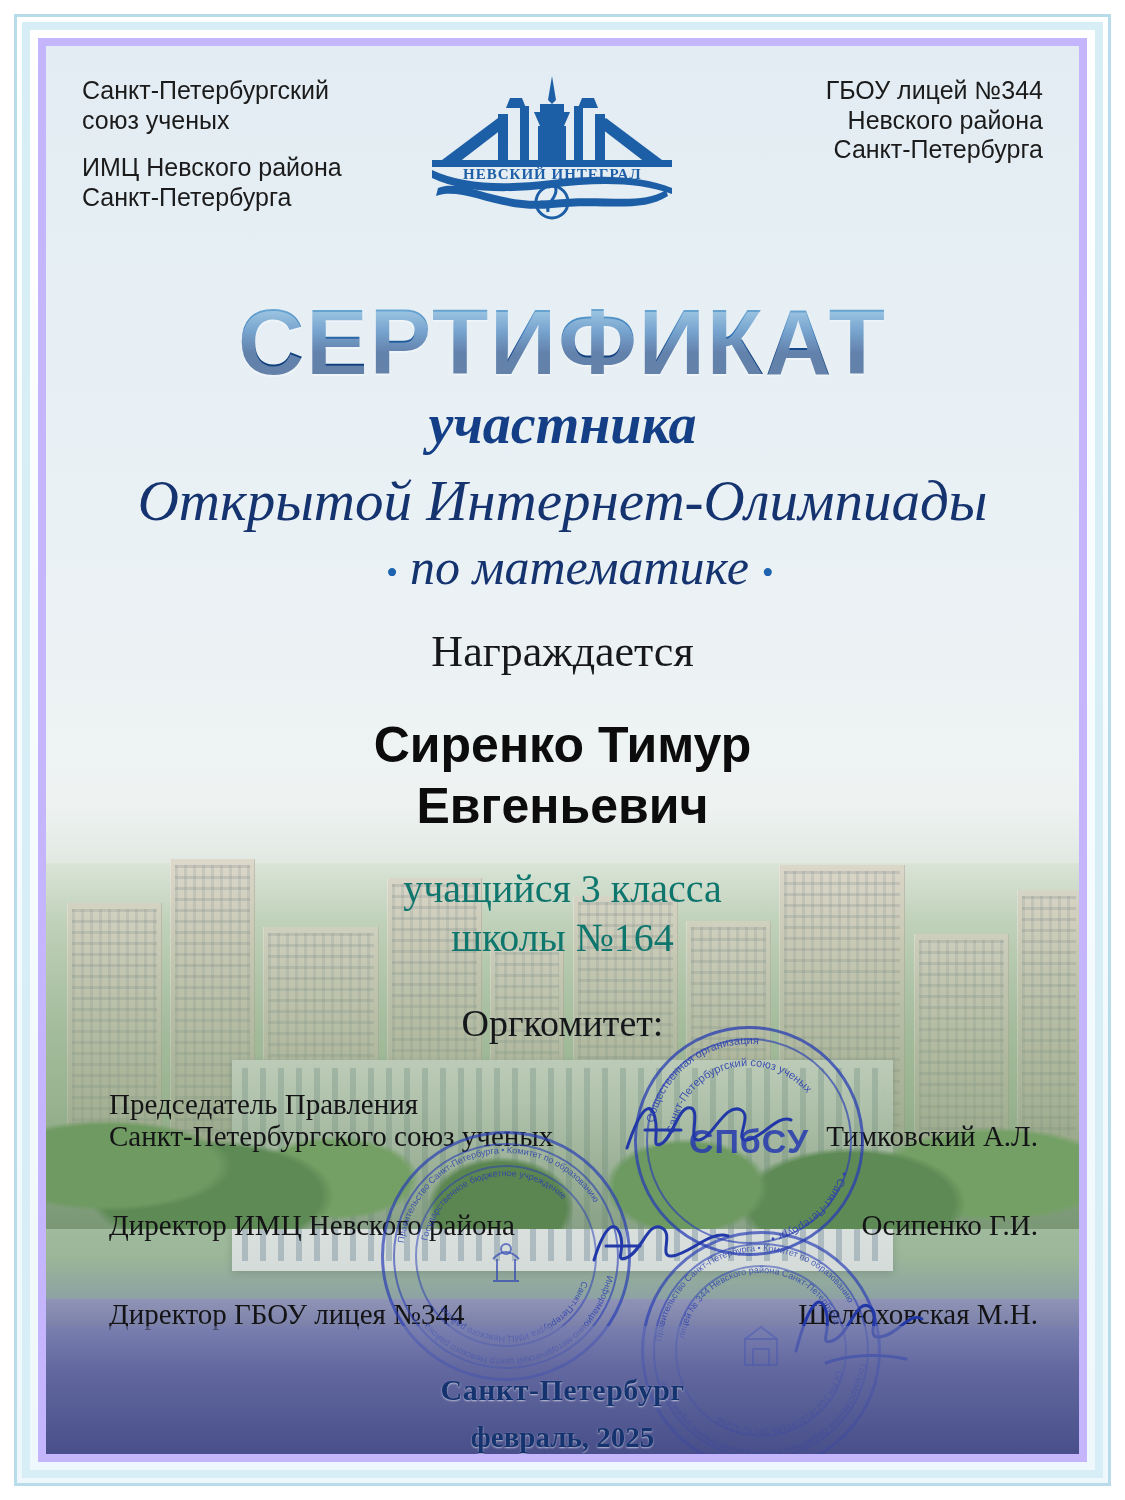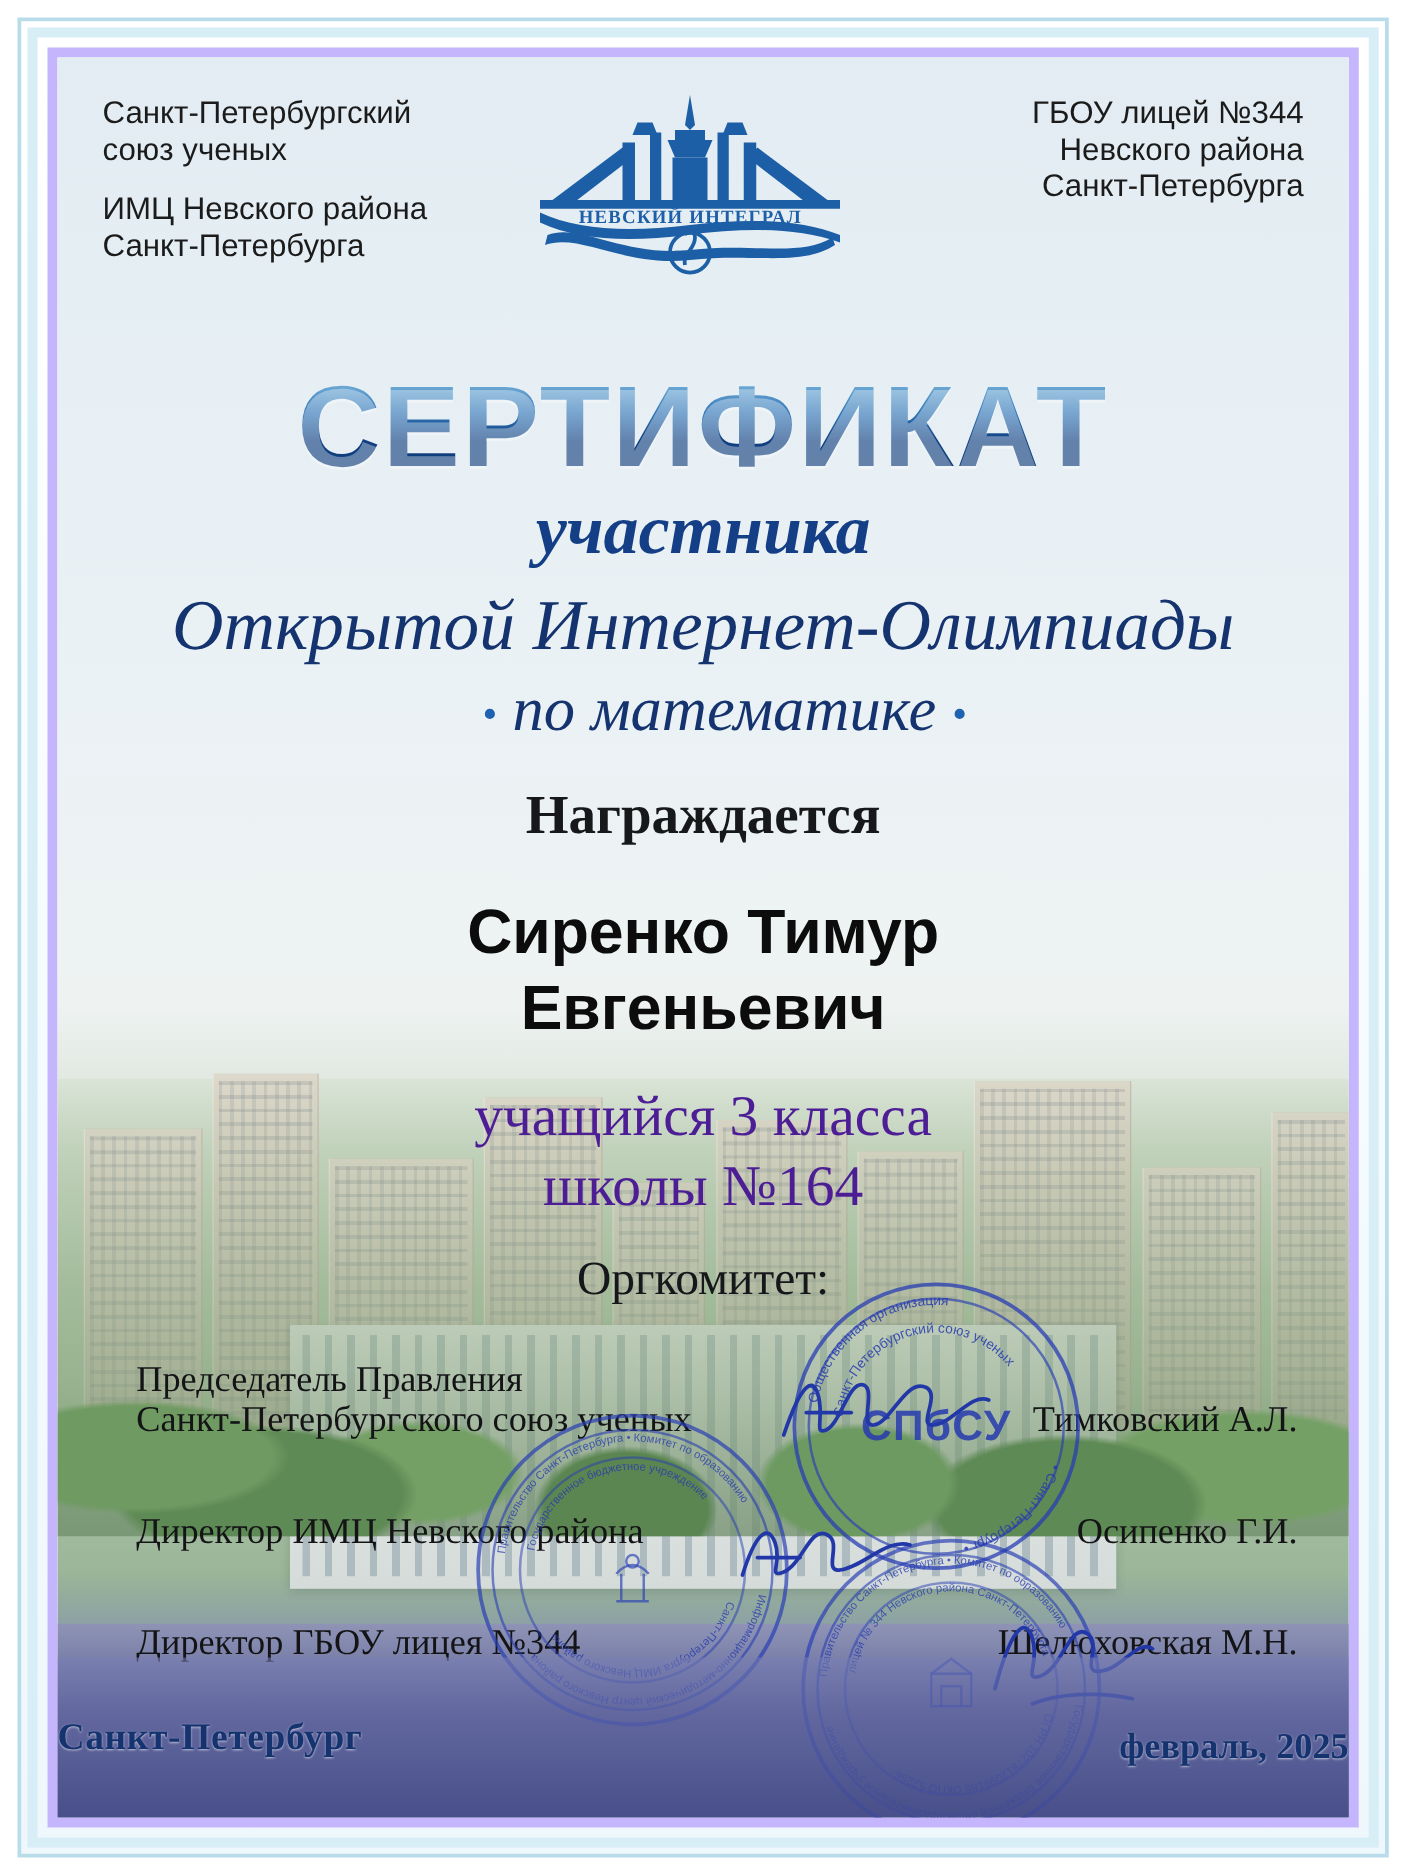--- a/index.html
+++ b/index.html
@@ -97,23 +97,23 @@
   }
   
   .footer-band {
     position: absolute;
     left: 0; bottom: 0;
     width: 100%;
     height: 128px;
     background: linear-gradient(180deg, rgba(120,126,180,.55), rgba(74,80,140,.65));
     color: #12306b;
     display: flex;
-    flex-direction: row;
+    flex-direction: column;
     align-items: center;
-    justify-content: space-between;
+    justify-content: flex-end;
   }
   .footer-city {
     font-family: "Liberation Serif", serif;
     font-size: 30px;
     font-weight: bold;
     color: #14336f;
     letter-spacing: .5px;
     text-shadow: 0 1px 2px rgba(255,255,255,.65);
   }
   .footer-date {
@@ -207,34 +207,33 @@
   .award {
     position: absolute;
     top: 580px;
     left: 0; width: 100%;
     text-align: center;
   }
   .aw-lead {
     font-family: "Liberation Serif", serif;
     font-size: 44px;
     color: #17181a;
-    font-weight: bold;
   }
   .aw-name {
     font-family: "Liberation Sans", sans-serif;
     font-weight: bold;
     font-size: 50px;
     color: #0c0c0c;
     margin-top: 38px;
     line-height: 1.22;
   }
   .aw-info {
     font-family: "Liberation Serif", serif;
-    font-size: 46px;
-    color: #4c1d95;
+    font-size: 40px;
+    color: #0f766e;
     margin-top: 28px;
     line-height: 1.22;
   }
   
   .committee {
     position: absolute;
     top: 955px;
     left: 0; width: 100%;
     padding: 0 41px;
     box-sizing: border-box;

